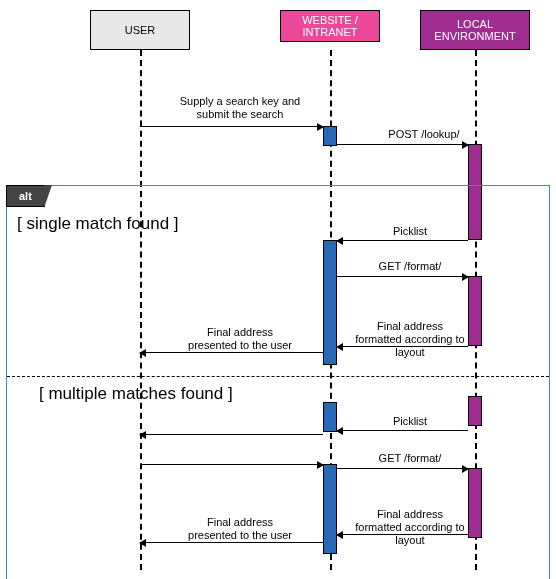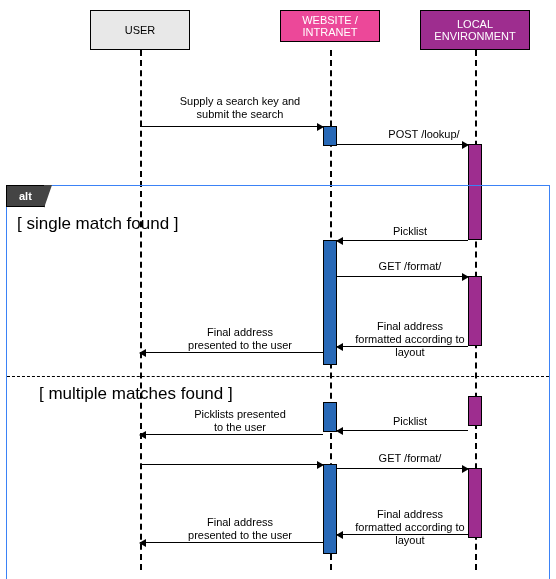--- a/index.html
+++ b/index.html
@@ -71,21 +71,20 @@
 
   <div class="msg-label" style="left:185px; top:326px; width:110px;">Final address presented to the user</div>
   <div class="arrow left" style="left:140px; width:183px; top:352px;"></div>
 
   <div class="act-web activation" style="top:402px; height:30px;"></div>
   <div class="act-local activation" style="top:396px; height:30px;"></div>
 
   <div class="msg-label" style="left:380px; top:415px; width:60px;">Picklist</div>
   <div class="arrow left" style="left:337px; width:131px; top:430px;"></div>
 
-  <div class="msg-label" style="left:190px; top:408px; width:100px;">Picklists presented to the user</div>
   <div class="arrow left" style="left:140px; width:183px; top:434px;"></div>
 
   <div class="arrow" style="left:140px; width:183px; top:464px;"></div>
 
   <div class="act-web activation" style="top:464px; height:90px;"></div>
 
   <div class="msg-label" style="left:370px; top:452px; width:80px;">GET /format/</div>
   <div class="arrow" style="left:337px; width:131px; top:468px;"></div>
 
   <div class="act-local activation" style="top:468px; height:70px;"></div>

